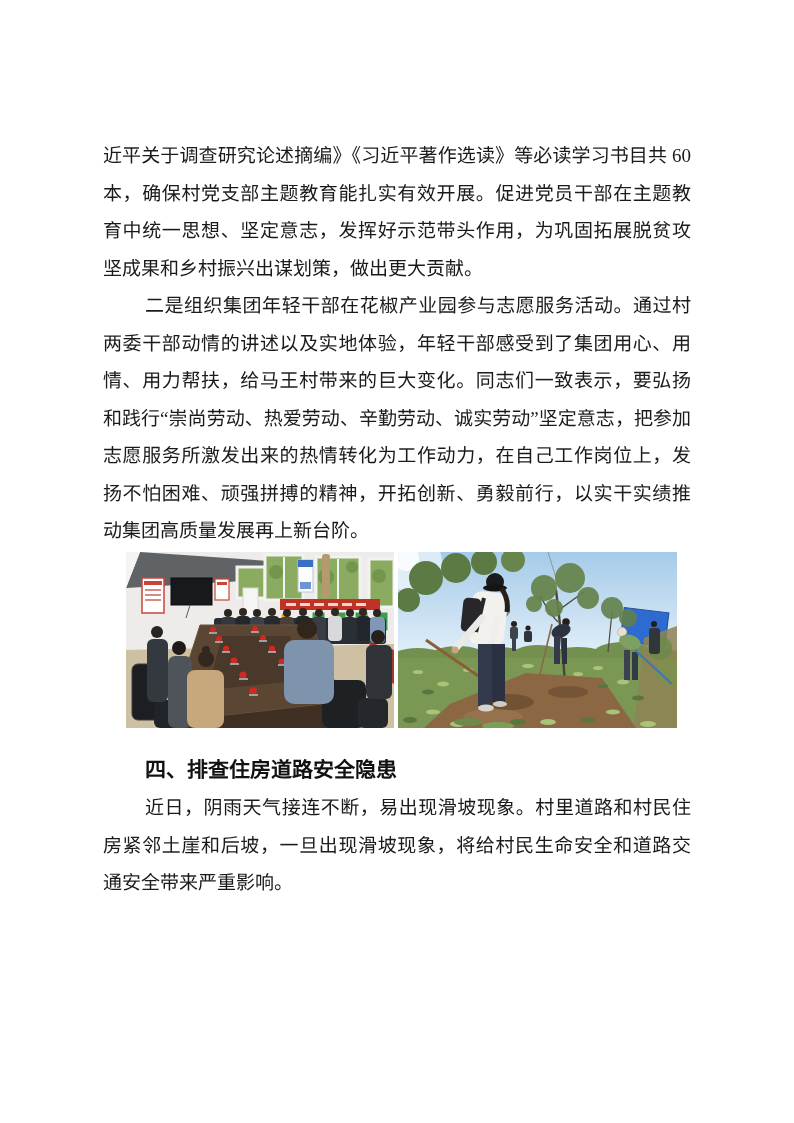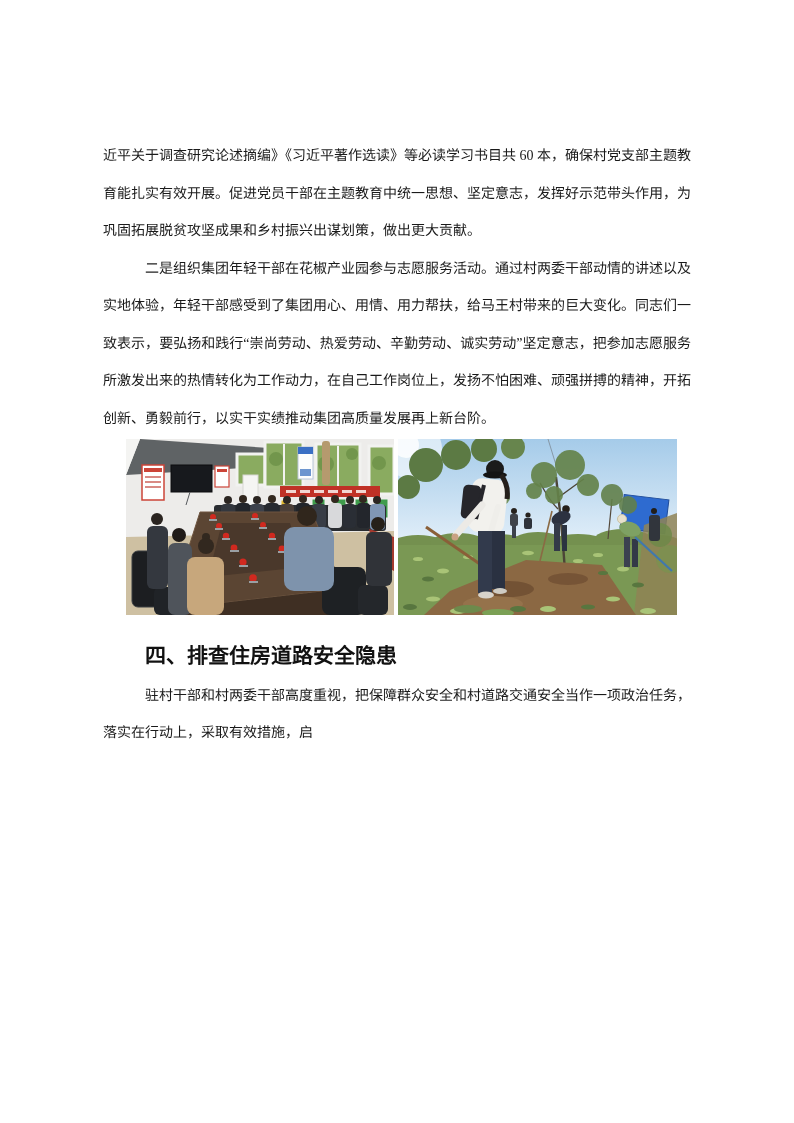--- a/index.html
+++ b/index.html
@@ -3,32 +3,32 @@
 <meta charset="utf-8">
 <style>
   html,body{margin:0;padding:0;background:#9b9b9b;}
   .page{
     width:794px;height:1123px;background:#ffffff;position:relative;
     margin:0 auto;overflow:hidden;
     font-family:"Liberation Serif","DejaVu Serif",serif;color:#1a1a1a;
   }
   .content{position:absolute;left:103px;top:137px;width:588px;}
   .para{
-    margin:0;font-size:14px;line-height:37.5px;
+    margin:0;font-size:19px;line-height:37.5px;
     text-align:justify;text-justify:inter-ideograph;
     letter-spacing:0px;word-break:break-all;
   }
   .para.indent{text-indent:42px;}
   .photo-row{
     display:flex;gap:4px;margin:2px 0 0 23px;align-items:flex-start;
   }
   .photo{display:block;flex:0 0 auto;}
   .section-heading{
     margin:24px 0 0 0;font-size:21px;line-height:37.5px;
-    font-family:Liberation Mono, monospace;
+    font-family:Liberation Serif, serif;
     font-weight:700;text-indent:42px;color:#111;
   }
 </style>
 </head>
 <body>
 
 <div class="page">
   <div class="content">
 
     <p class="para">近平关于调查研究论述摘编》《习近平著作选读》等必读学习书目共 60 本，确保村党支部主题教育能扎实有效开展。促进党员干部在主题教育中统一思想、坚定意志，发挥好示范带头作用，为巩固拓展脱贫攻坚成果和乡村振兴出谋划策，做出更大贡献。</p>
@@ -292,17 +292,17 @@
           <ellipse cx="88" cy="156" rx="8" ry="3.5" fill="#d8d4cc"></ellipse>
           <ellipse cx="102" cy="152" rx="7" ry="3" fill="#cfccc4"></ellipse>
         </g>
         <ellipse cx="70" cy="170" rx="14" ry="4" fill="#6d8a4c"></ellipse>
         <ellipse cx="100" cy="174" rx="16" ry="4" fill="#7ba055"></ellipse>
       </svg>
     </div>
 
     <h3 class="section-heading">四、排查住房道路安全隐患</h3>
 
-
-    <p class="para indent">驻村干部和村两委干部高度重视，把保障群众安全和村道路交通安全当作一项政治任务，落实在行动上，采取有效措施，启</p>
+    <p class="para indent">近日，阴雨天气接连不断，易出现滑坡现象。村里道路和村民住房紧邻土崖和后坡，一旦出现滑坡现象，将给村民生命安全和道路交通安全带来严重影响。</p>
+
 
   </div>
 </div>
 
 </body></html>

